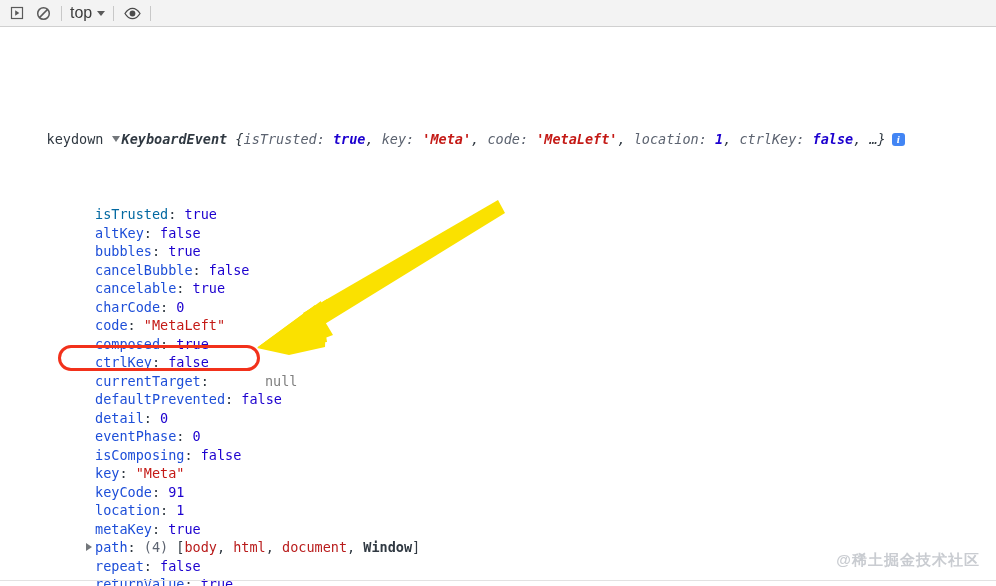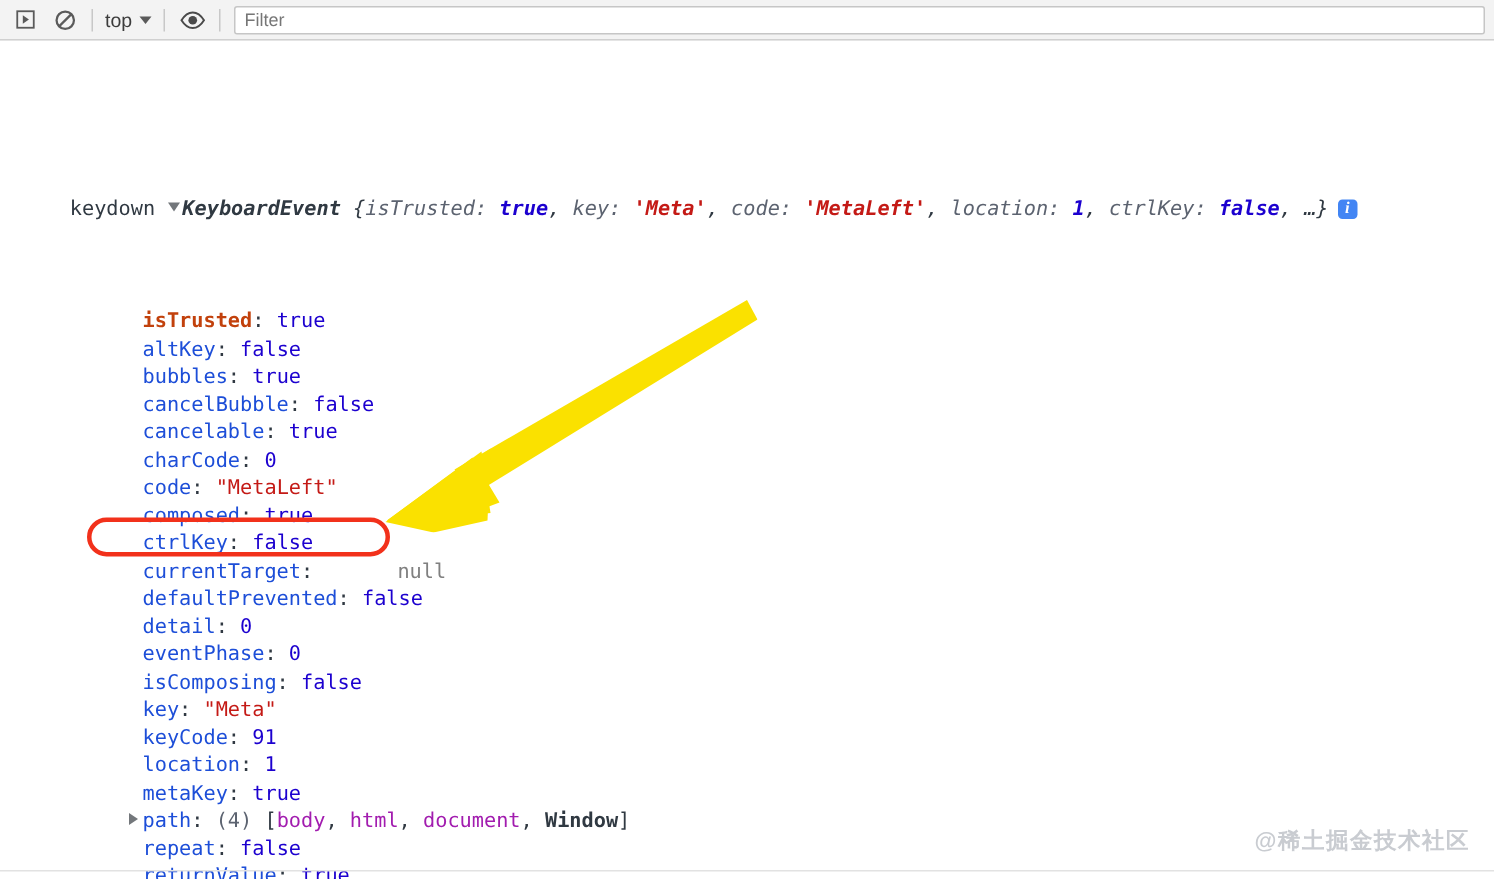--- a/index.html
+++ b/index.html
@@ -40,21 +40,21 @@
     height: 15px;
     background: #c8c8c8;
     margin: 0 5px;
     flex: 0 0 auto;
   }
   .tb-ctx {
     display: flex;
     align-items: center;
     gap: 5px;
     font-family: "Liberation Sans", sans-serif;
-    font-size: 13px;
+    font-size: 16px;
     color: #3c3c3c;
     padding: 0 3px;
     flex: 0 0 auto;
   }
   .caret {
     width: 0; height: 0;
     border-left: 4px solid transparent;
     border-right: 4px solid transparent;
     border-top: 5px solid #5a5a5a;
     display: inline-block;
@@ -126,25 +126,25 @@
     border-left: 4.5px solid transparent;
     border-right: 4.5px solid transparent;
     border-top: 6px solid #73777b;
     vertical-align: 2px;
     margin-right: 2px;
   }
   .tri-slot { display:inline-block; width: 9px; }
 
   
   .k-name   { color: #1d4ed8; }          
-  .k-bold   { color: #c2410c; font-weight: bold; }
+  .k-bold   { color: #0369a1; font-weight: normal; }
   .v-num    { color: #1c00cf; }          
   .v-str    { color: #c41a16; }          
   .v-null   { color: #808080; margin-left: 48px; }          
-  .v-node   { color: #a21caf; }          
+  .v-node   { color: #b91c1c; }          
   .v-plain  { color: #303942; font-weight: bold; }          
   .v-dim    { color: #5c6370; }
   .punct    { color: #303942; }
 
   
   .h-label  { color: #303942; }
   .h-cls    { color: #303942; font-style: italic; font-weight: bold; }
   .h-key    { color: #5c6370; font-style: italic; }
   .h-num    { color: #1c00cf; font-style: italic; font-weight: bold; }
   .h-str    { color: #c41a16; font-style: italic; font-weight: bold; }
@@ -230,21 +230,20 @@
 
   <div class="tb-btn">
     <svg width="17" height="13" viewBox="0 0 17 13">
       <path d="M1 6.5 C3.6 2.3 6 1.3 8.5 1.3 C11 1.3 13.4 2.3 16 6.5 C13.4 10.7 11 11.7 8.5 11.7 C6 11.7 3.6 10.7 1 6.5 Z" fill="none" stroke="#4a4a4a" stroke-width="1.3"></path>
       <circle cx="8.5" cy="6.5" r="2.9" fill="#4a4a4a"></circle>
     </svg>
   </div>
 
   <div class="tb-sep"></div>
 
-  <input id="filter-input" type="text" placeholder="Filter" style="">
 </div>
 
 <div id="console">
 
   
   <div id="header-row" class="row">
     <span class="h-label">keydown</span><span> </span><span class="tri-down"></span><span class="h-cls">KeyboardEvent</span><span class="h-punct"> {</span><span id="header-preview"><span class="h-key">isTrusted: </span><span class="h-num">true</span><span class="h-punct">, </span><span class="h-key">key: </span><span class="h-str">'Meta'</span><span class="h-punct">, </span><span class="h-key">code: </span><span class="h-str">'MetaLeft'</span><span class="h-punct">, </span><span class="h-key">location: </span><span class="h-num">1</span><span class="h-punct">, </span><span class="h-key">ctrlKey: </span><span class="h-num">false</span><span class="h-punct">, </span></span><span class="h-punct">…}</span><span id="info-badge">i</span>
   </div>
 
   

